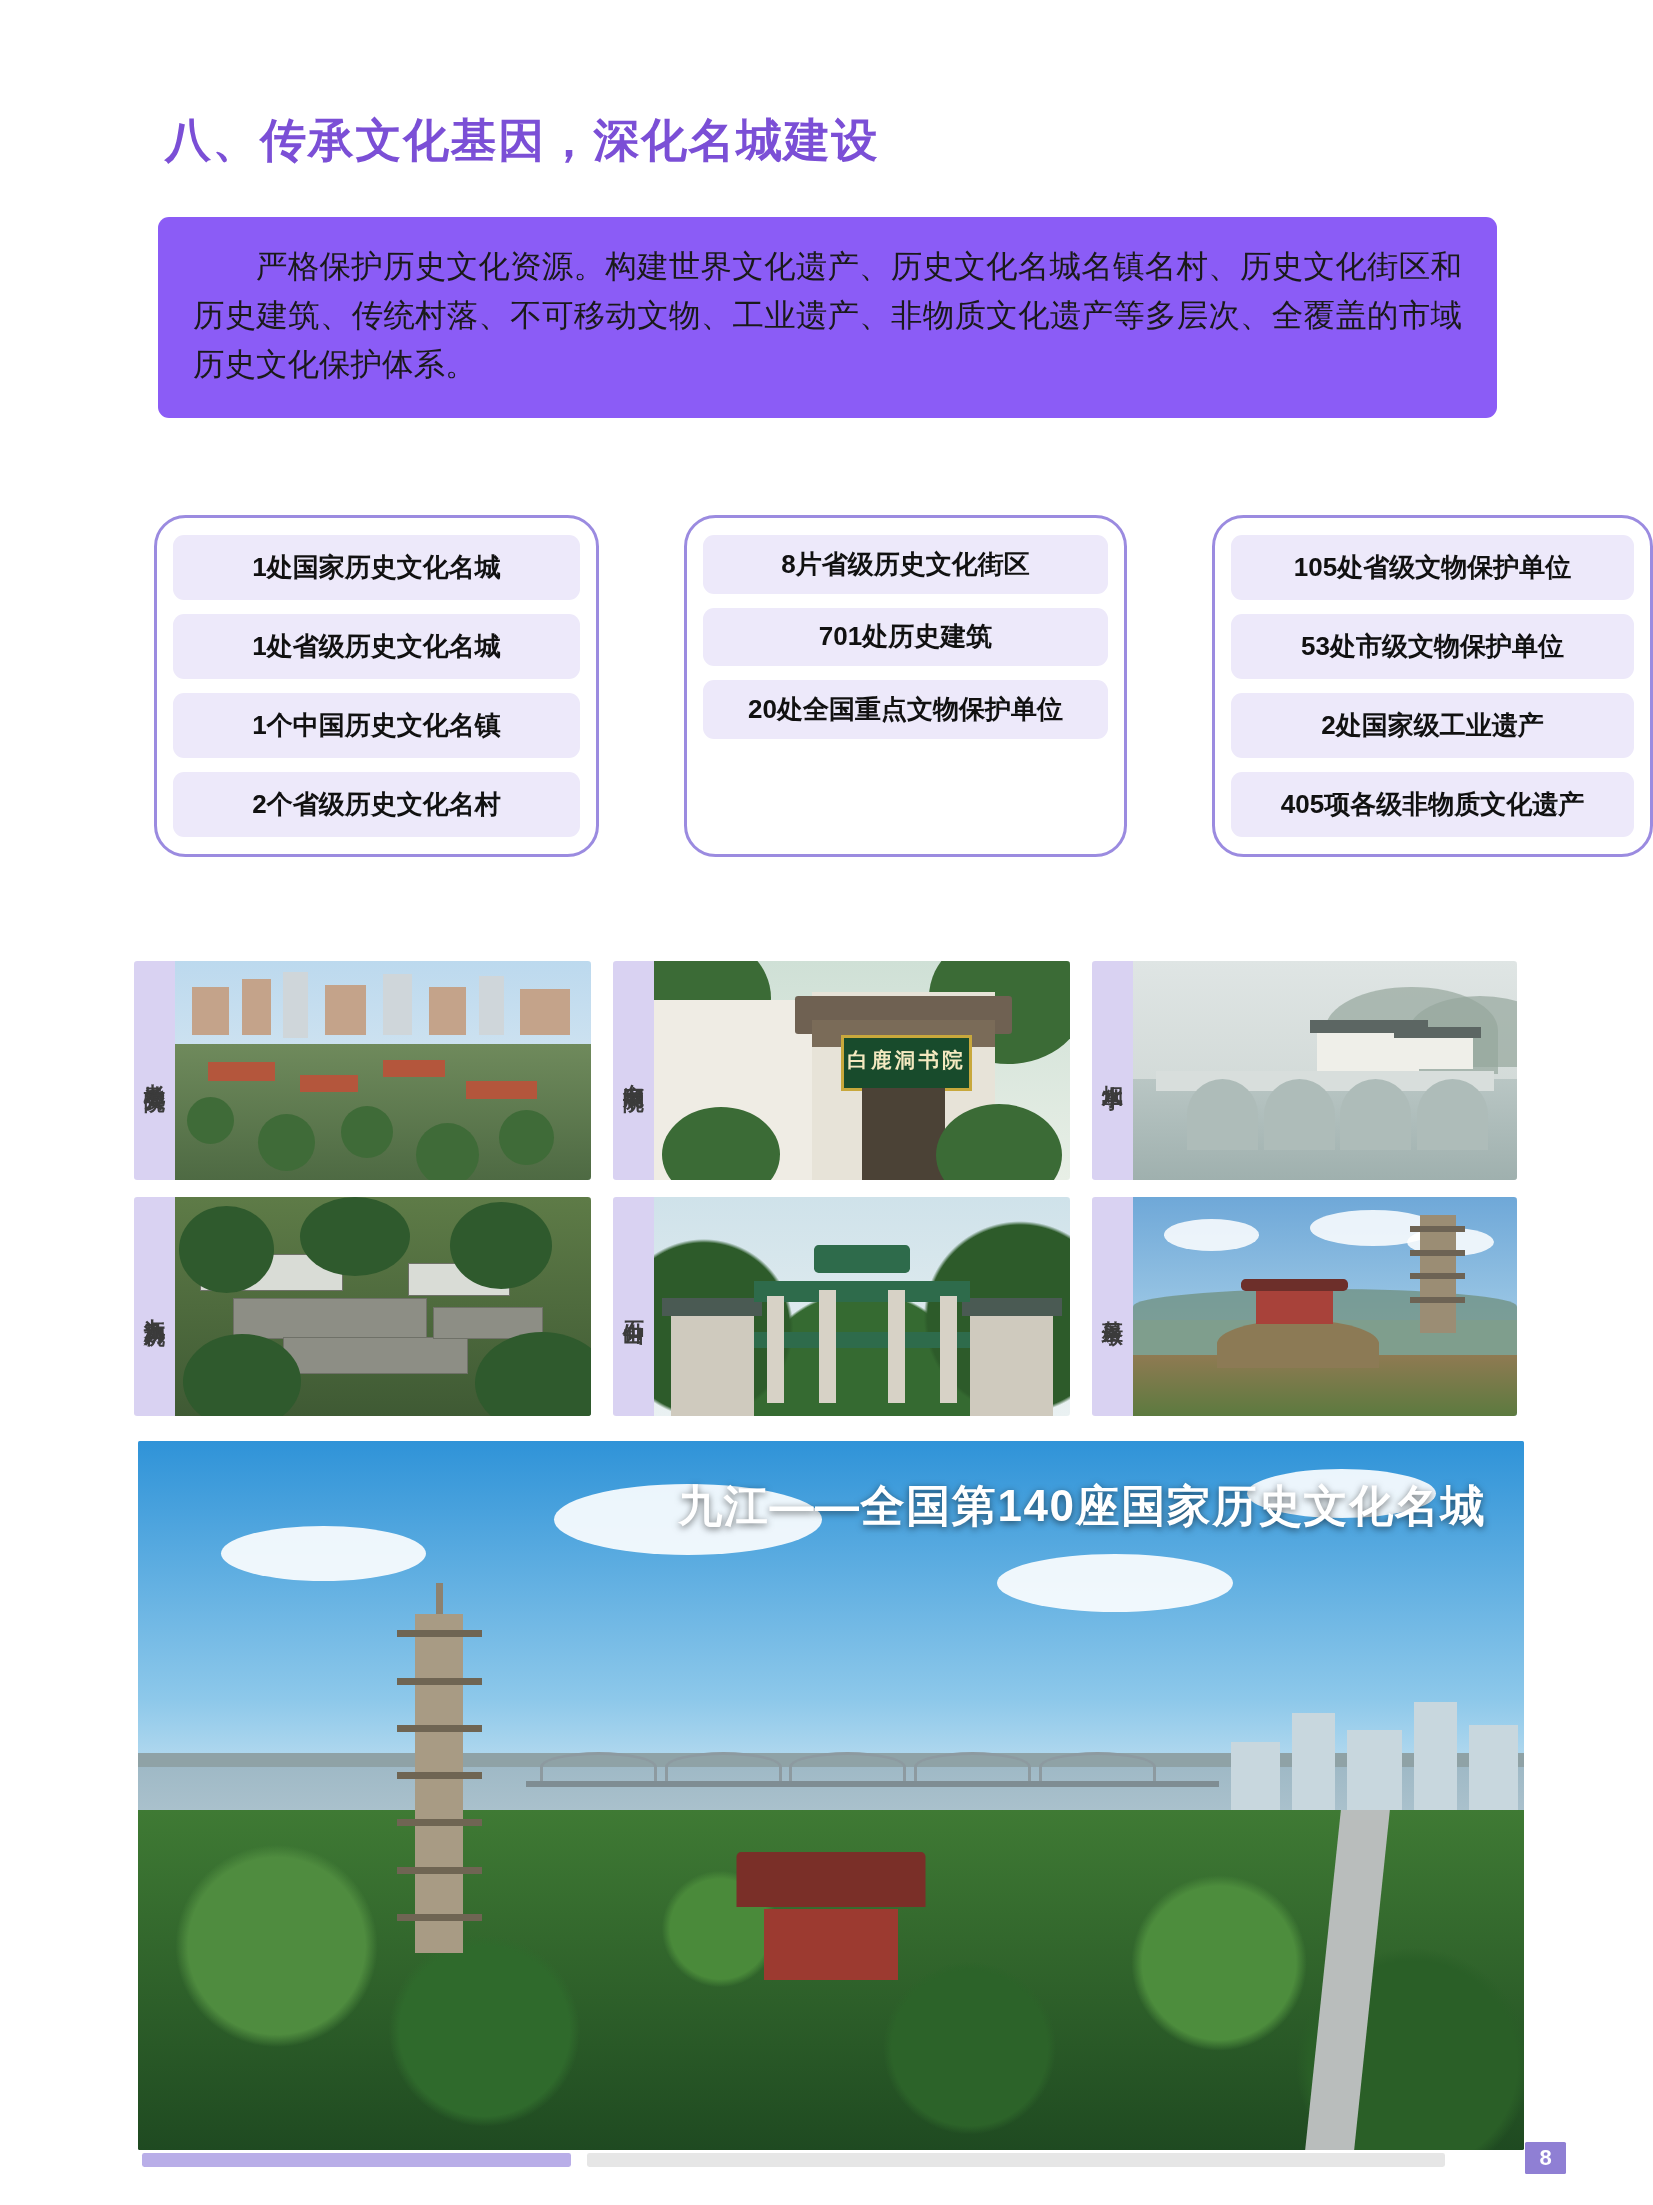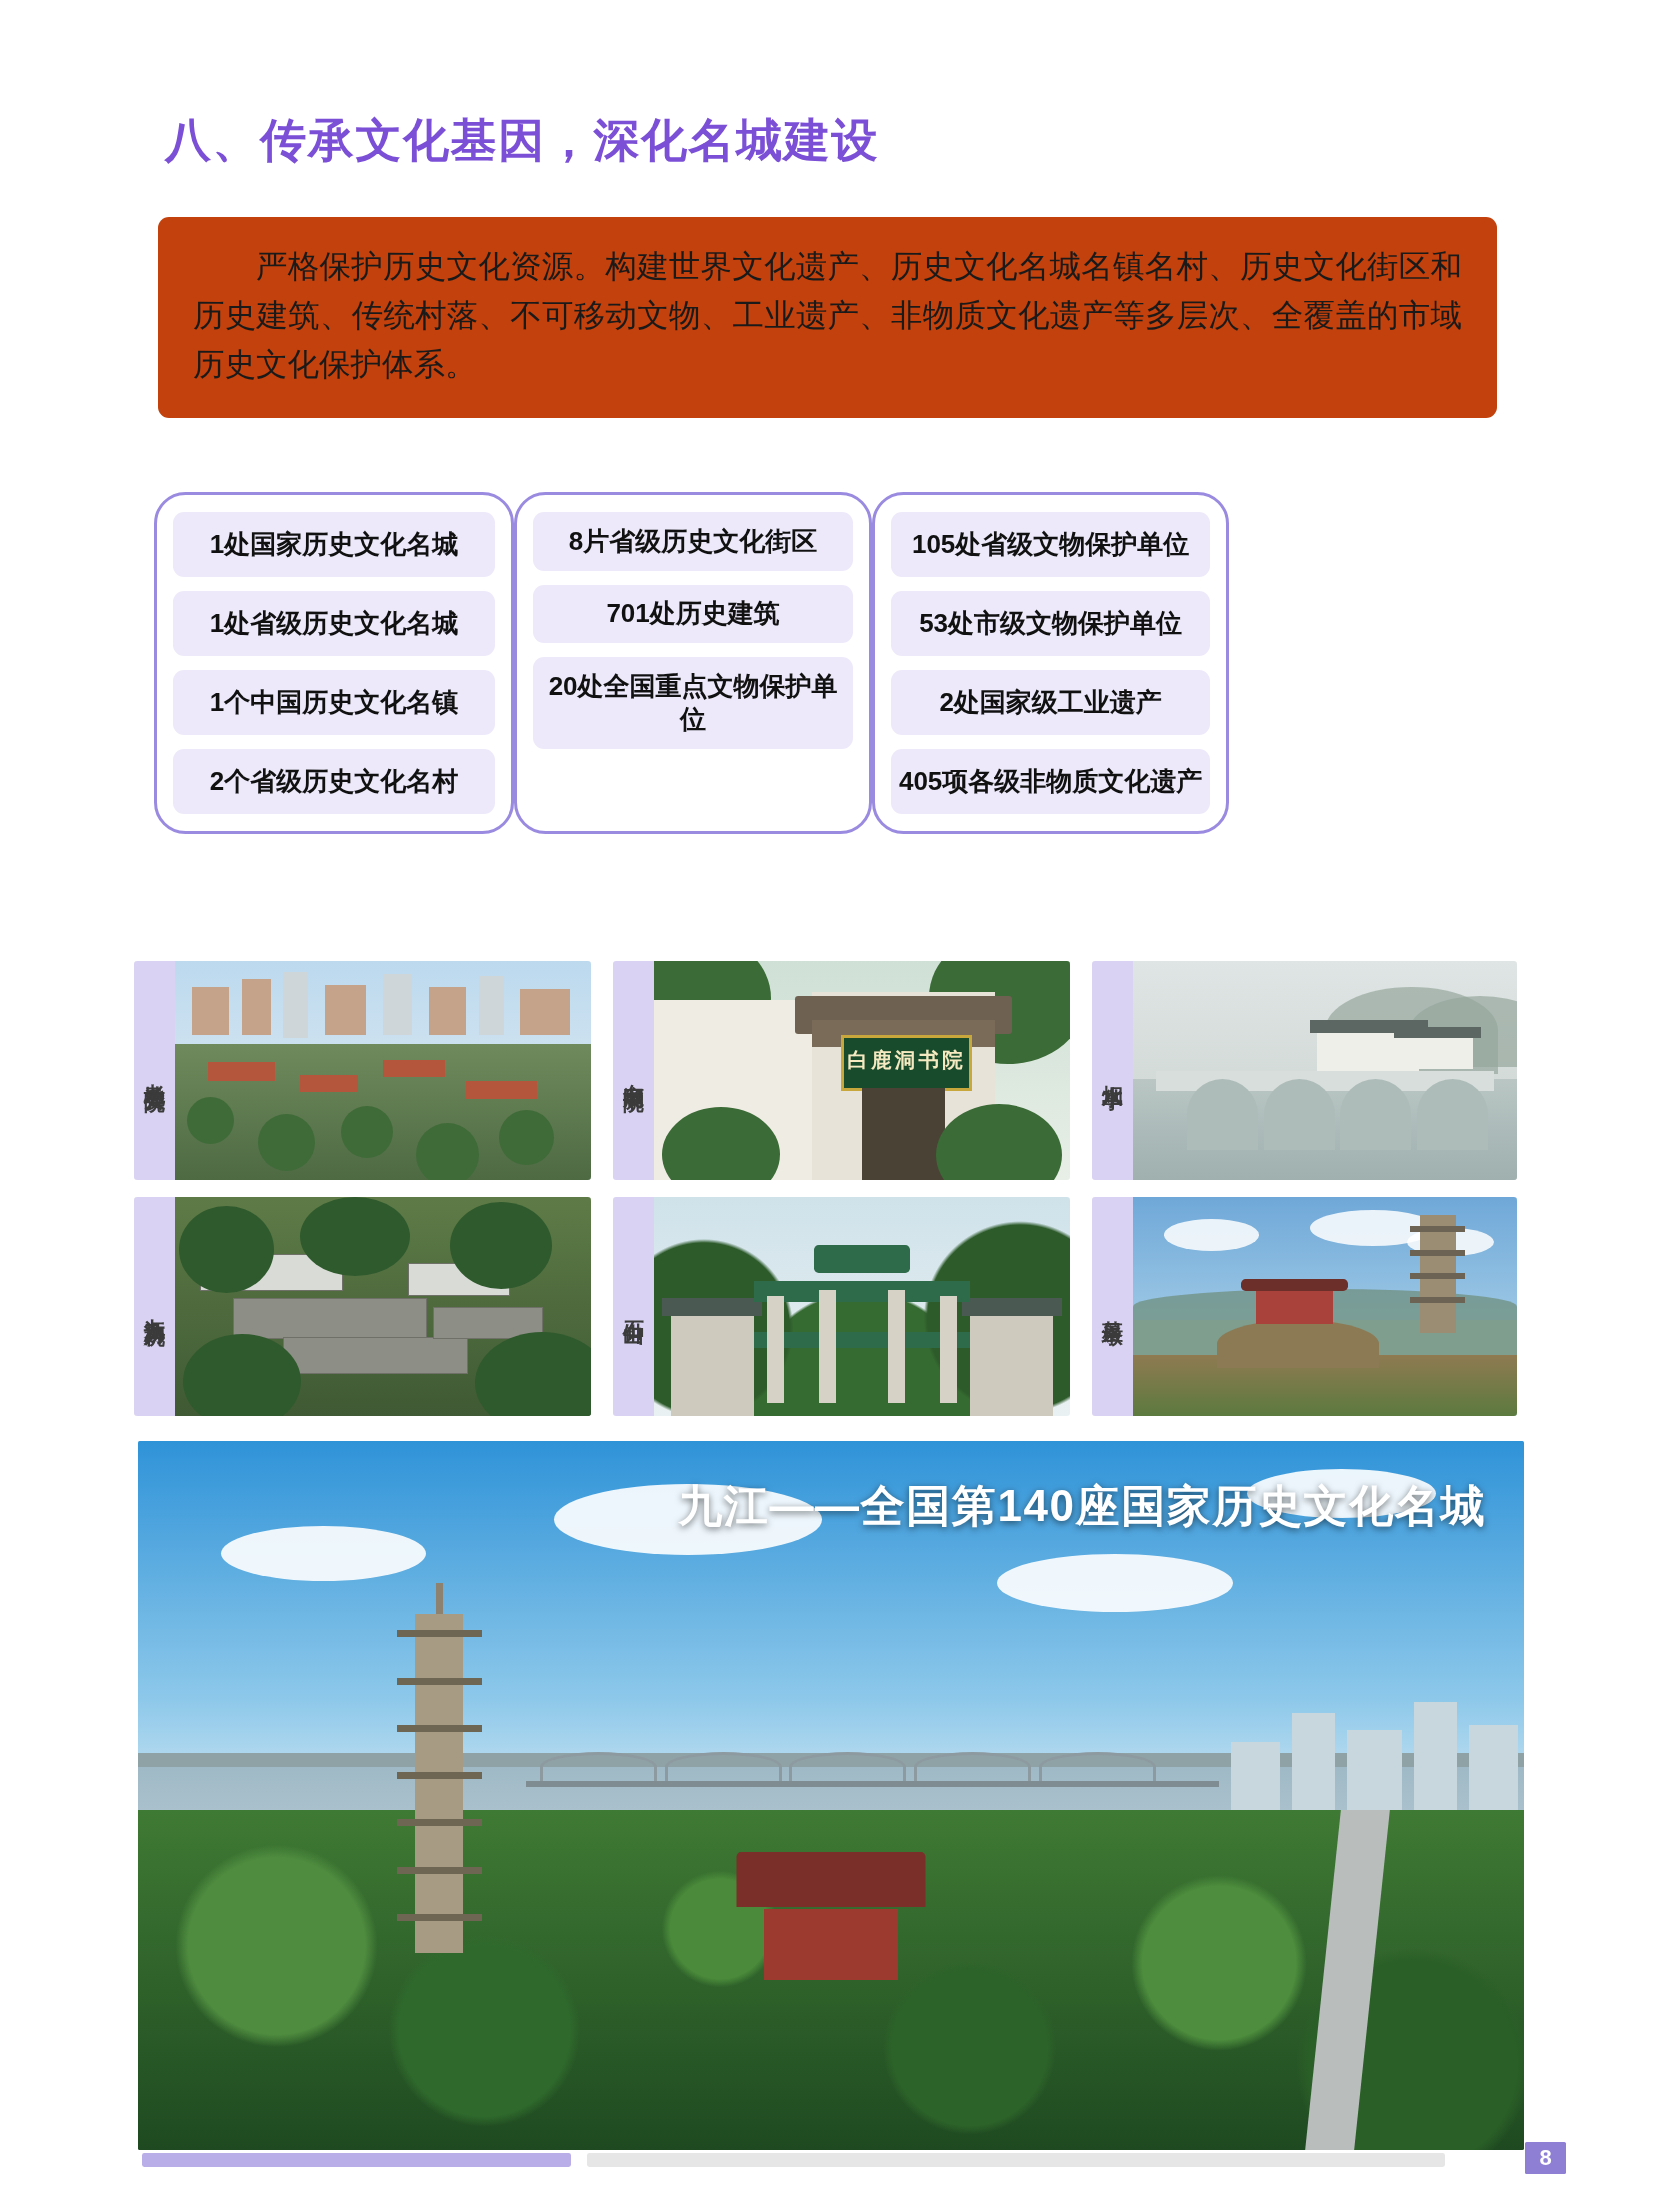--- a/index.html
+++ b/index.html
@@ -24,38 +24,38 @@
     color:#7B4FD6;
     letter-spacing:1.6px;
     white-space:nowrap;
   }
 
   
   .intro-box{
     position:absolute;
     left:158px;top:217px;
     width:1339px;
-    background:#c2410c;
+    background:#8b5cf6;
     border-radius:11px;
     padding:25px 35px 30px 35px;
     box-sizing:border-box;
   }
   .intro-text{
     font-size:31.5px;
     line-height:1.55;
     color:#1a1a1a;
     text-indent:63px;
     text-align:justify;
   }
 
   
   .cards{
     position:absolute;
-    left:154px;top:492px;
-    width:1075px;
+    left:154px;top:515px;
+    width:1499px;
     display:flex;
     justify-content:space-between;
   }
   .card{
     border:3.2px solid #9B8BE0;
     border-radius:31.5px;
     box-sizing:border-box;
     padding:17.3px 15.8px;
     display:flex;
     flex-direction:column;

